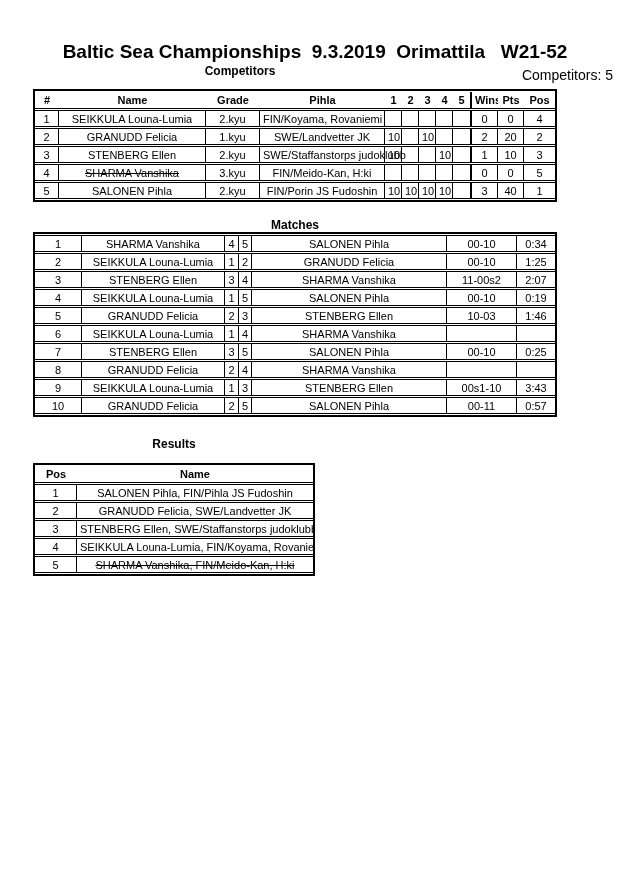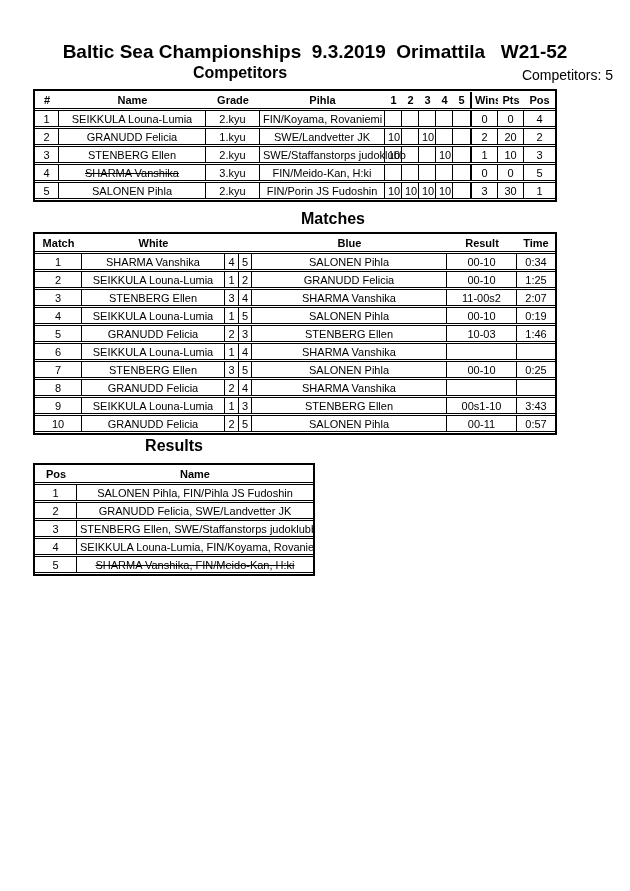--- a/index.html
+++ b/index.html
@@ -9,24 +9,24 @@
     font-family: "Liberation Sans", sans-serif;
     overflow: hidden;
   }
   .main-title {
     position: absolute; top: 41px; left: 0; width: 630px;
     text-align: center; font-weight: bold; font-size: 19px;
     white-space: pre;
   }
   .section-heading {
     position: absolute; width: 140px; text-align: center;
-    font-weight: bold; font-size: 16px; white-space: nowrap;
+    font-weight: bold; font-size: 12px; white-space: nowrap;
   }
   #h-comp  { top: 64px;  left: 170px; }
-  #h-match { top: 210px; left: 225px; text-align: right; }
+  #h-match { top: 218px; left: 225px; }
   #h-res   { top: 437px; left: 104px; }
   .count-label {
     position: absolute; top: 67px; right: 17px; font-size: 14px;
   }
   table {
     position: absolute; border-collapse: separate; border-spacing: 0 1px;
     border: 2px solid #000000; table-layout: fixed; background: #ffffff;
   }
   #t-comp  { left: 33px; top: 89px;  width: 524px; }
   #t-match { left: 33px; top: 232px; width: 524px; }
@@ -148,48 +148,39 @@
       <td>5</td>
       <td class="left">SALONEN Pihla</td>
       <td>2.kyu</td>
       <td class="left">FIN/Porin JS Fudoshin</td>
       <td>10</td>
       <td>10</td>
       <td>10</td>
       <td>10</td>
       <td class="nbr"></td>
       <td class="thick">3</td>
-      <td>30</td>
+      <td>40</td>
       <td>1</td>
     </tr>
   </tbody>
     </table>
 
   <div class="section-heading" id="h-match">Matches</div>
 
   <table id="t-match">
     <colgroup>
       <col style="width:47px">
         <col style="width:143px">
         <col style="width:14px">
         <col style="width:13px">
       <col style="width:195px">
         <col style="width:70px">
         <col style="width:38px">
     </colgroup>
     <tbody>
-        <tr>
-      <th>Match</th>
-      <th>White</th>
-      <th></th>
-      <th></th>
-      <th>Blue</th>
-      <th>Result</th>
-      <th>Time</th>
-    </tr>
     <tr>
       <td>1</td>
       <td class="left">SHARMA Vanshika</td>
       <td>4</td>
       <td>5</td>
       <td class="left">SALONEN Pihla</td>
       <td>00-10</td>
       <td>0:34</td>
     </tr>
     <tr>

